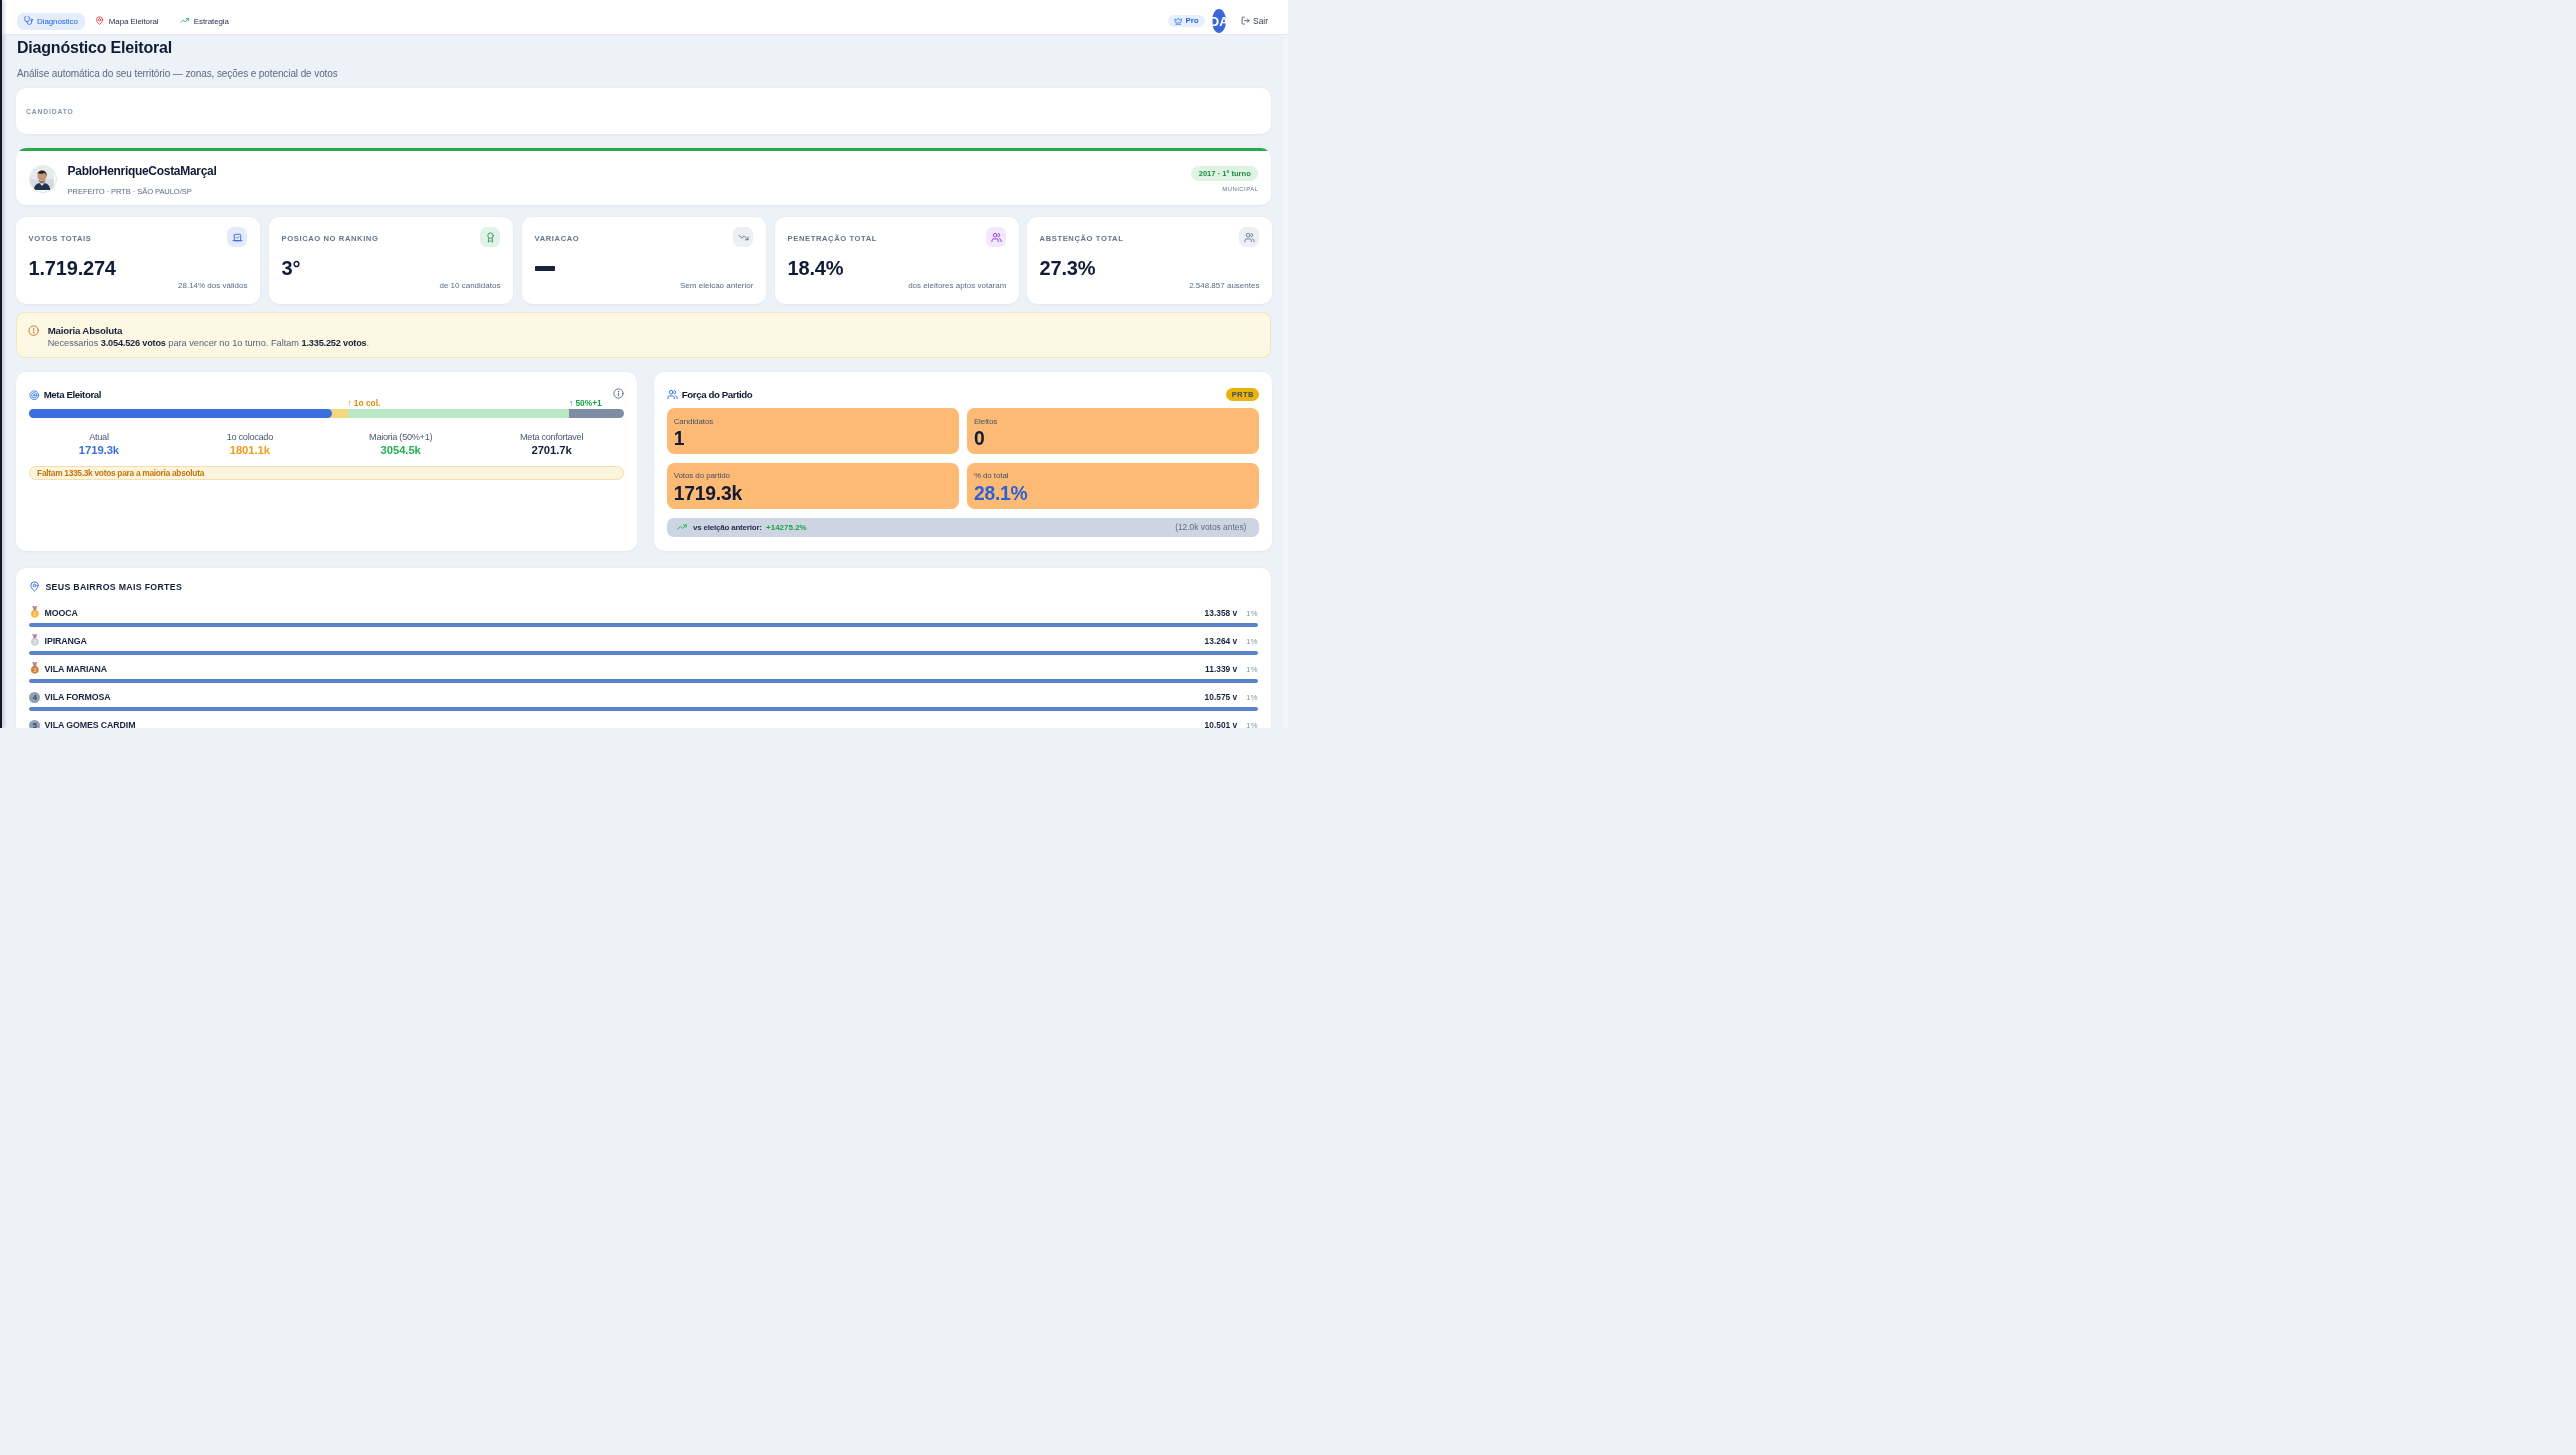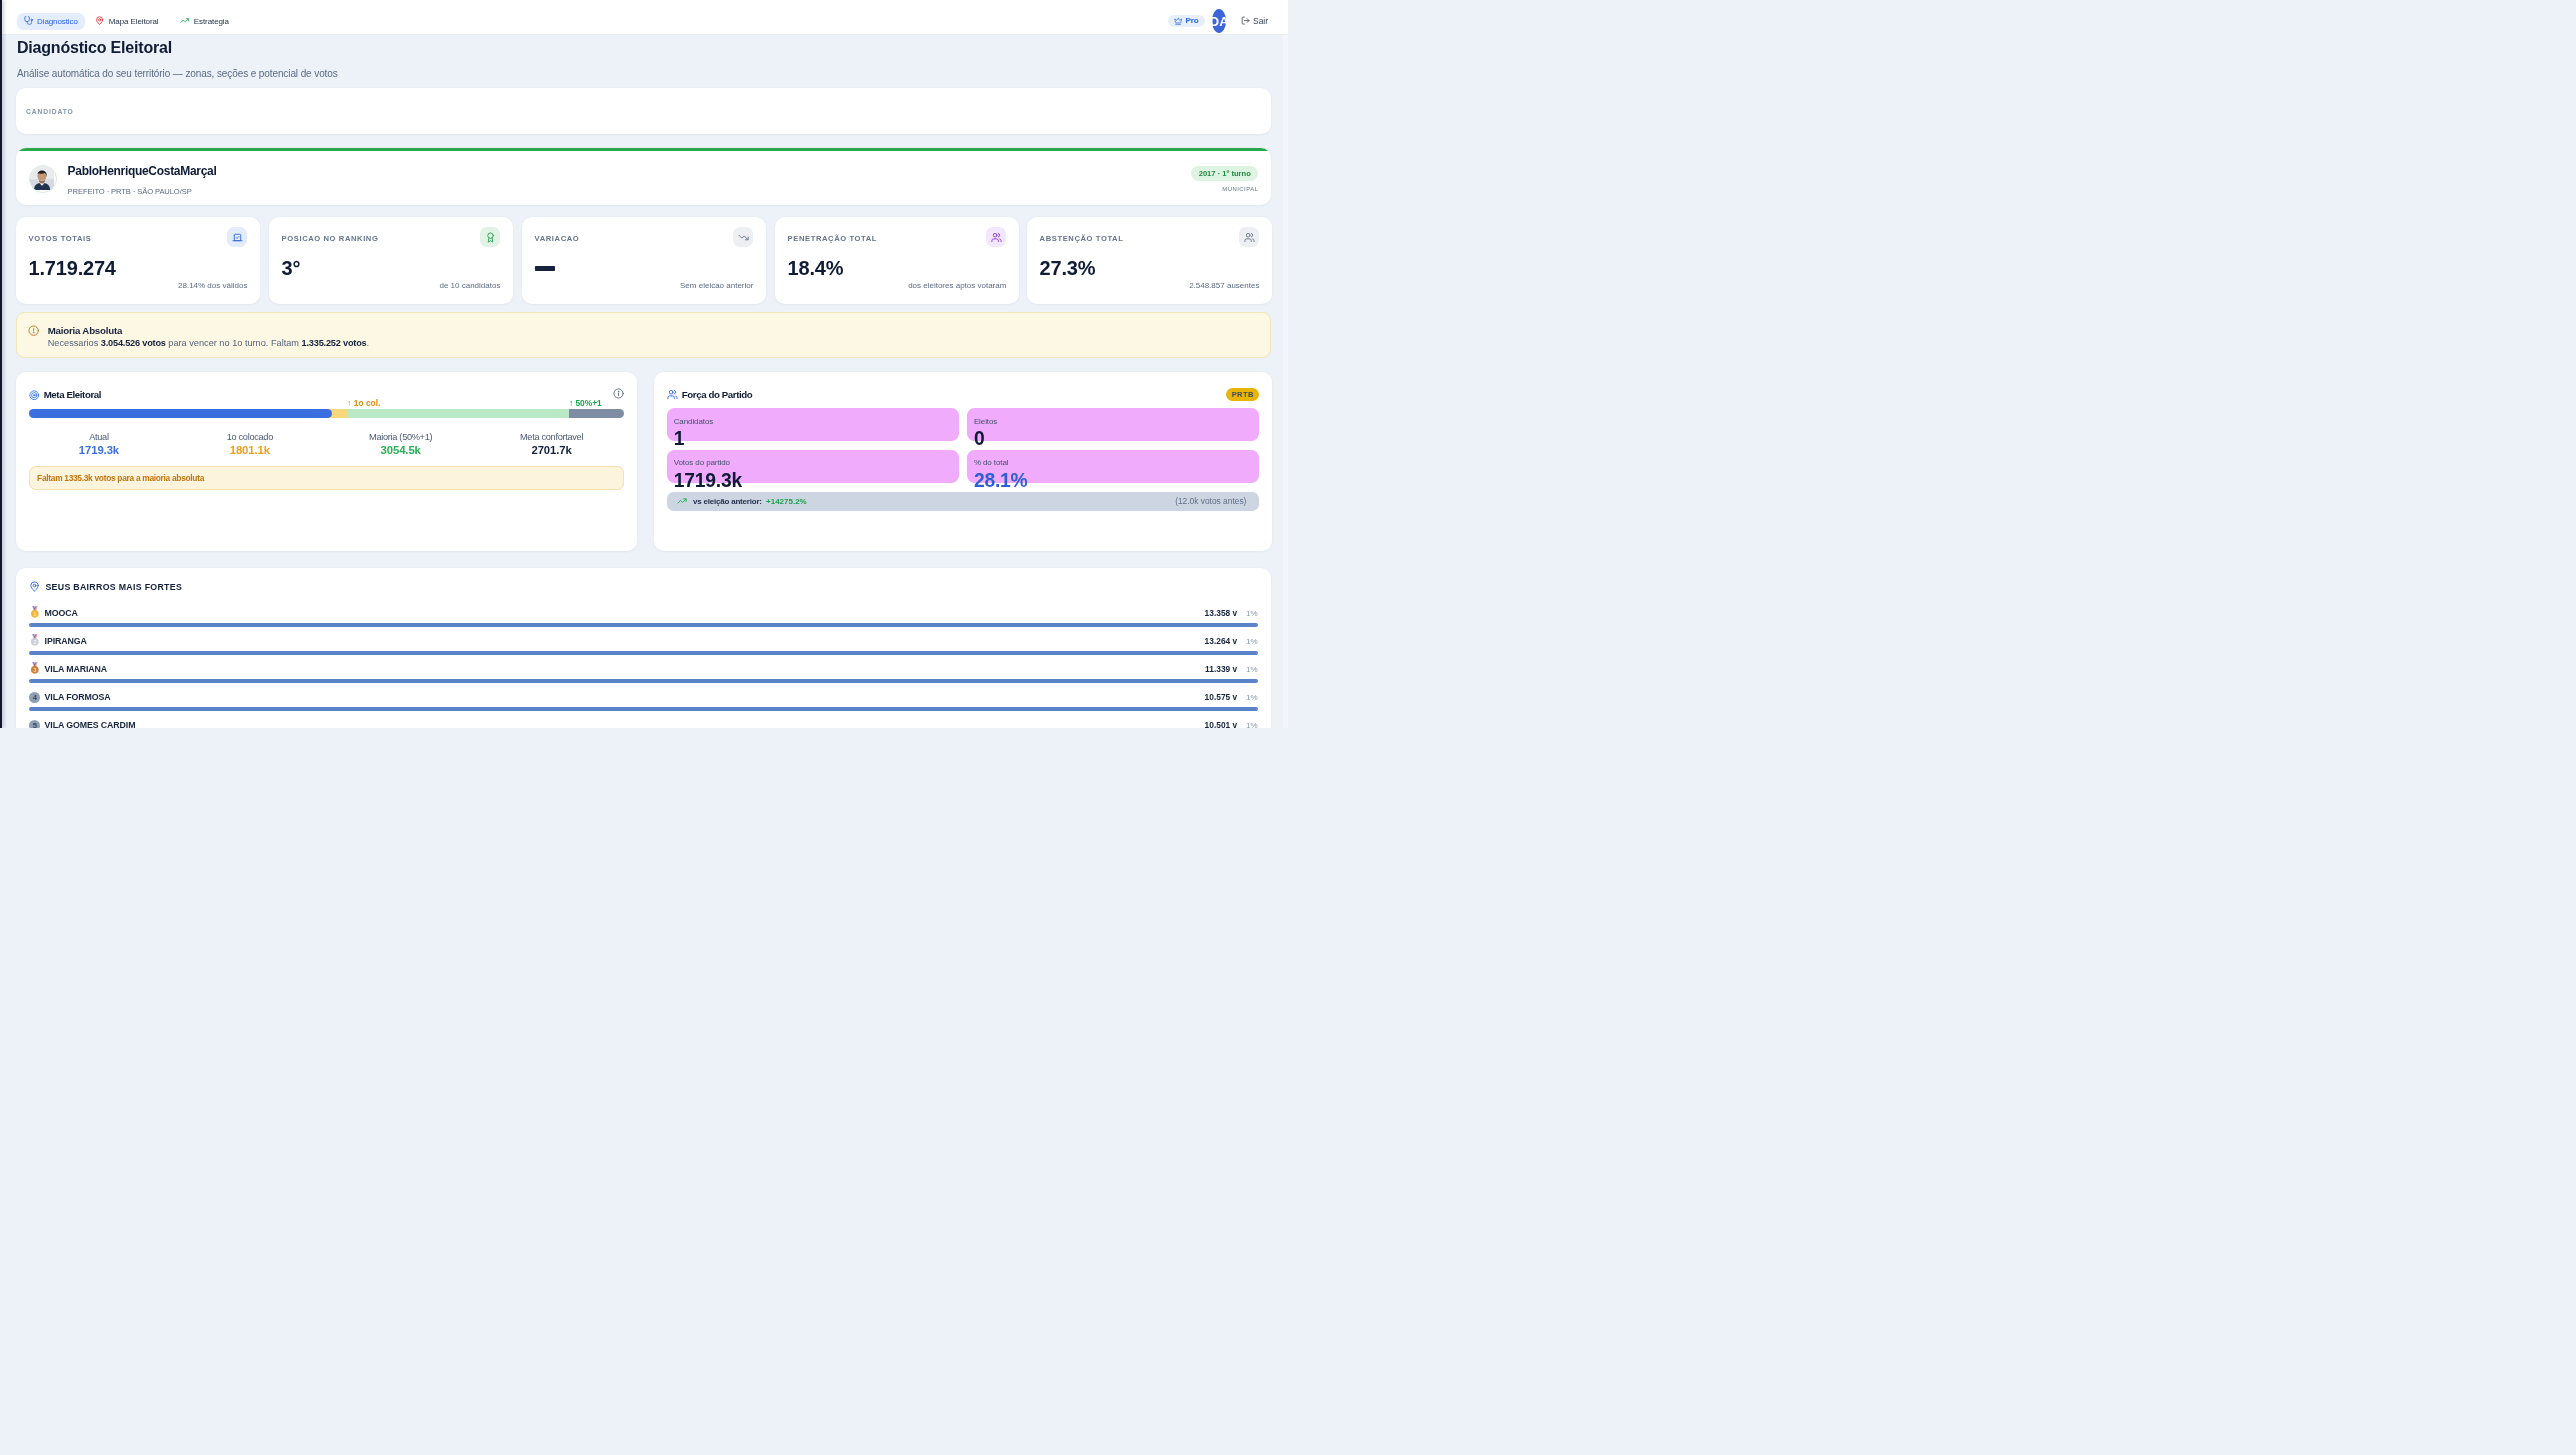--- a/index.html
+++ b/index.html
@@ -62,26 +62,26 @@
 .barwrap .s3{width:37.1%;background:#b9e9c4;}
 .barwrap .s4{flex:1;background:#7e8da3;}
 .marker{position:absolute;font-size:8.4px;font-weight:700;top:-11px;}
 .mk-o{left:53.5%;color:#e08a0b;}
 .mk-g{left:90.8%;color:#19a24a;white-space:nowrap;}
 .legend{display:flex;margin-top:13.4px;margin-left:-5.9px;margin-right:-3.4px;}
 .legend div{flex:1;text-align:center;}
 .legend .l{font-size:9.2px;letter-spacing:-0.3px;color:#4c5a72;}
 .legend .v{font-size:11.3px;font-weight:700;margin-top:2.1px;letter-spacing:-0.1px;}
 .v.blue{color:#3b6fe0;}.v.orange{color:#f09d1d;}.v.green{color:#27b155;}.v.navy{color:#15213c;}
-#meta .warn{margin-top:10px;height:24px;background:#fdf4dd;border:0.8px solid #f5dfae;border-radius:6.7px;display:flex;align-items:center;padding:0 6.7px;color:#c0770f;font-size:8.4px;font-weight:700;letter-spacing:-0.3px;}
+#meta .warn{margin-top:10px;height:14px;background:#fdf4dd;border:0.8px solid #f5dfae;border-radius:6.7px;display:flex;align-items:center;padding:0 6.7px;color:#c0770f;font-size:8.4px;font-weight:700;letter-spacing:-0.3px;}
 
 #forca{left:654px;right:16px;top:372px;height:179px;padding:16px 13px;}
 #forca .pill{position:absolute;top:16px;right:12.6px;background:#eab308;color:#3d4b64;font-size:7.6px;font-weight:700;letter-spacing:0.4px;border-radius:6.7px;padding:2.1px 5.5px;}
 .fgrid{display:grid;grid-template-columns:1fr 1fr;gap:8.4px;margin-top:9.2px;}
-.fbox{background:#f0abfc;border-radius:7.6px;height:33px;padding:8.8px 6.7px;}
+.fbox{background:#fdba74;border-radius:7.6px;height:46px;padding:8.8px 6.7px;}
 .fbox .l{font-size:8px;letter-spacing:-0.1px;color:#44536b;}
 .fbox .v{font-size:19.3px;font-weight:700;color:#101b36;margin-top:2.5px;letter-spacing:-0.2px;}
 .fbox .v.blue{color:#2d5fd6;}
 #forca .fbar{margin-top:9.2px;height:19px;background:#ccd5e1;border-radius:6.7px;display:flex;align-items:center;padding:0 12.6px 0 10px;font-size:9.2px;}
 #forca .fbar .t1{color:#25324c;margin-left:5.9px;font-weight:600;font-size:8px;letter-spacing:-0.2px;}
 #forca .fbar .t2{color:#1ca04c;font-weight:700;margin-left:4.2px;font-size:8px;}
 #forca .fbar .t3{margin-left:auto;color:#5f6e86;font-size:8.4px;}
 
 #bairros{left:16px;right:17px;top:568px;height:210px;padding:13.4px 13.4px;}
 .bhead{display:flex;align-items:center;gap:5px;font-size:8.8px;font-weight:700;letter-spacing:0.3px;color:#13203c;}

